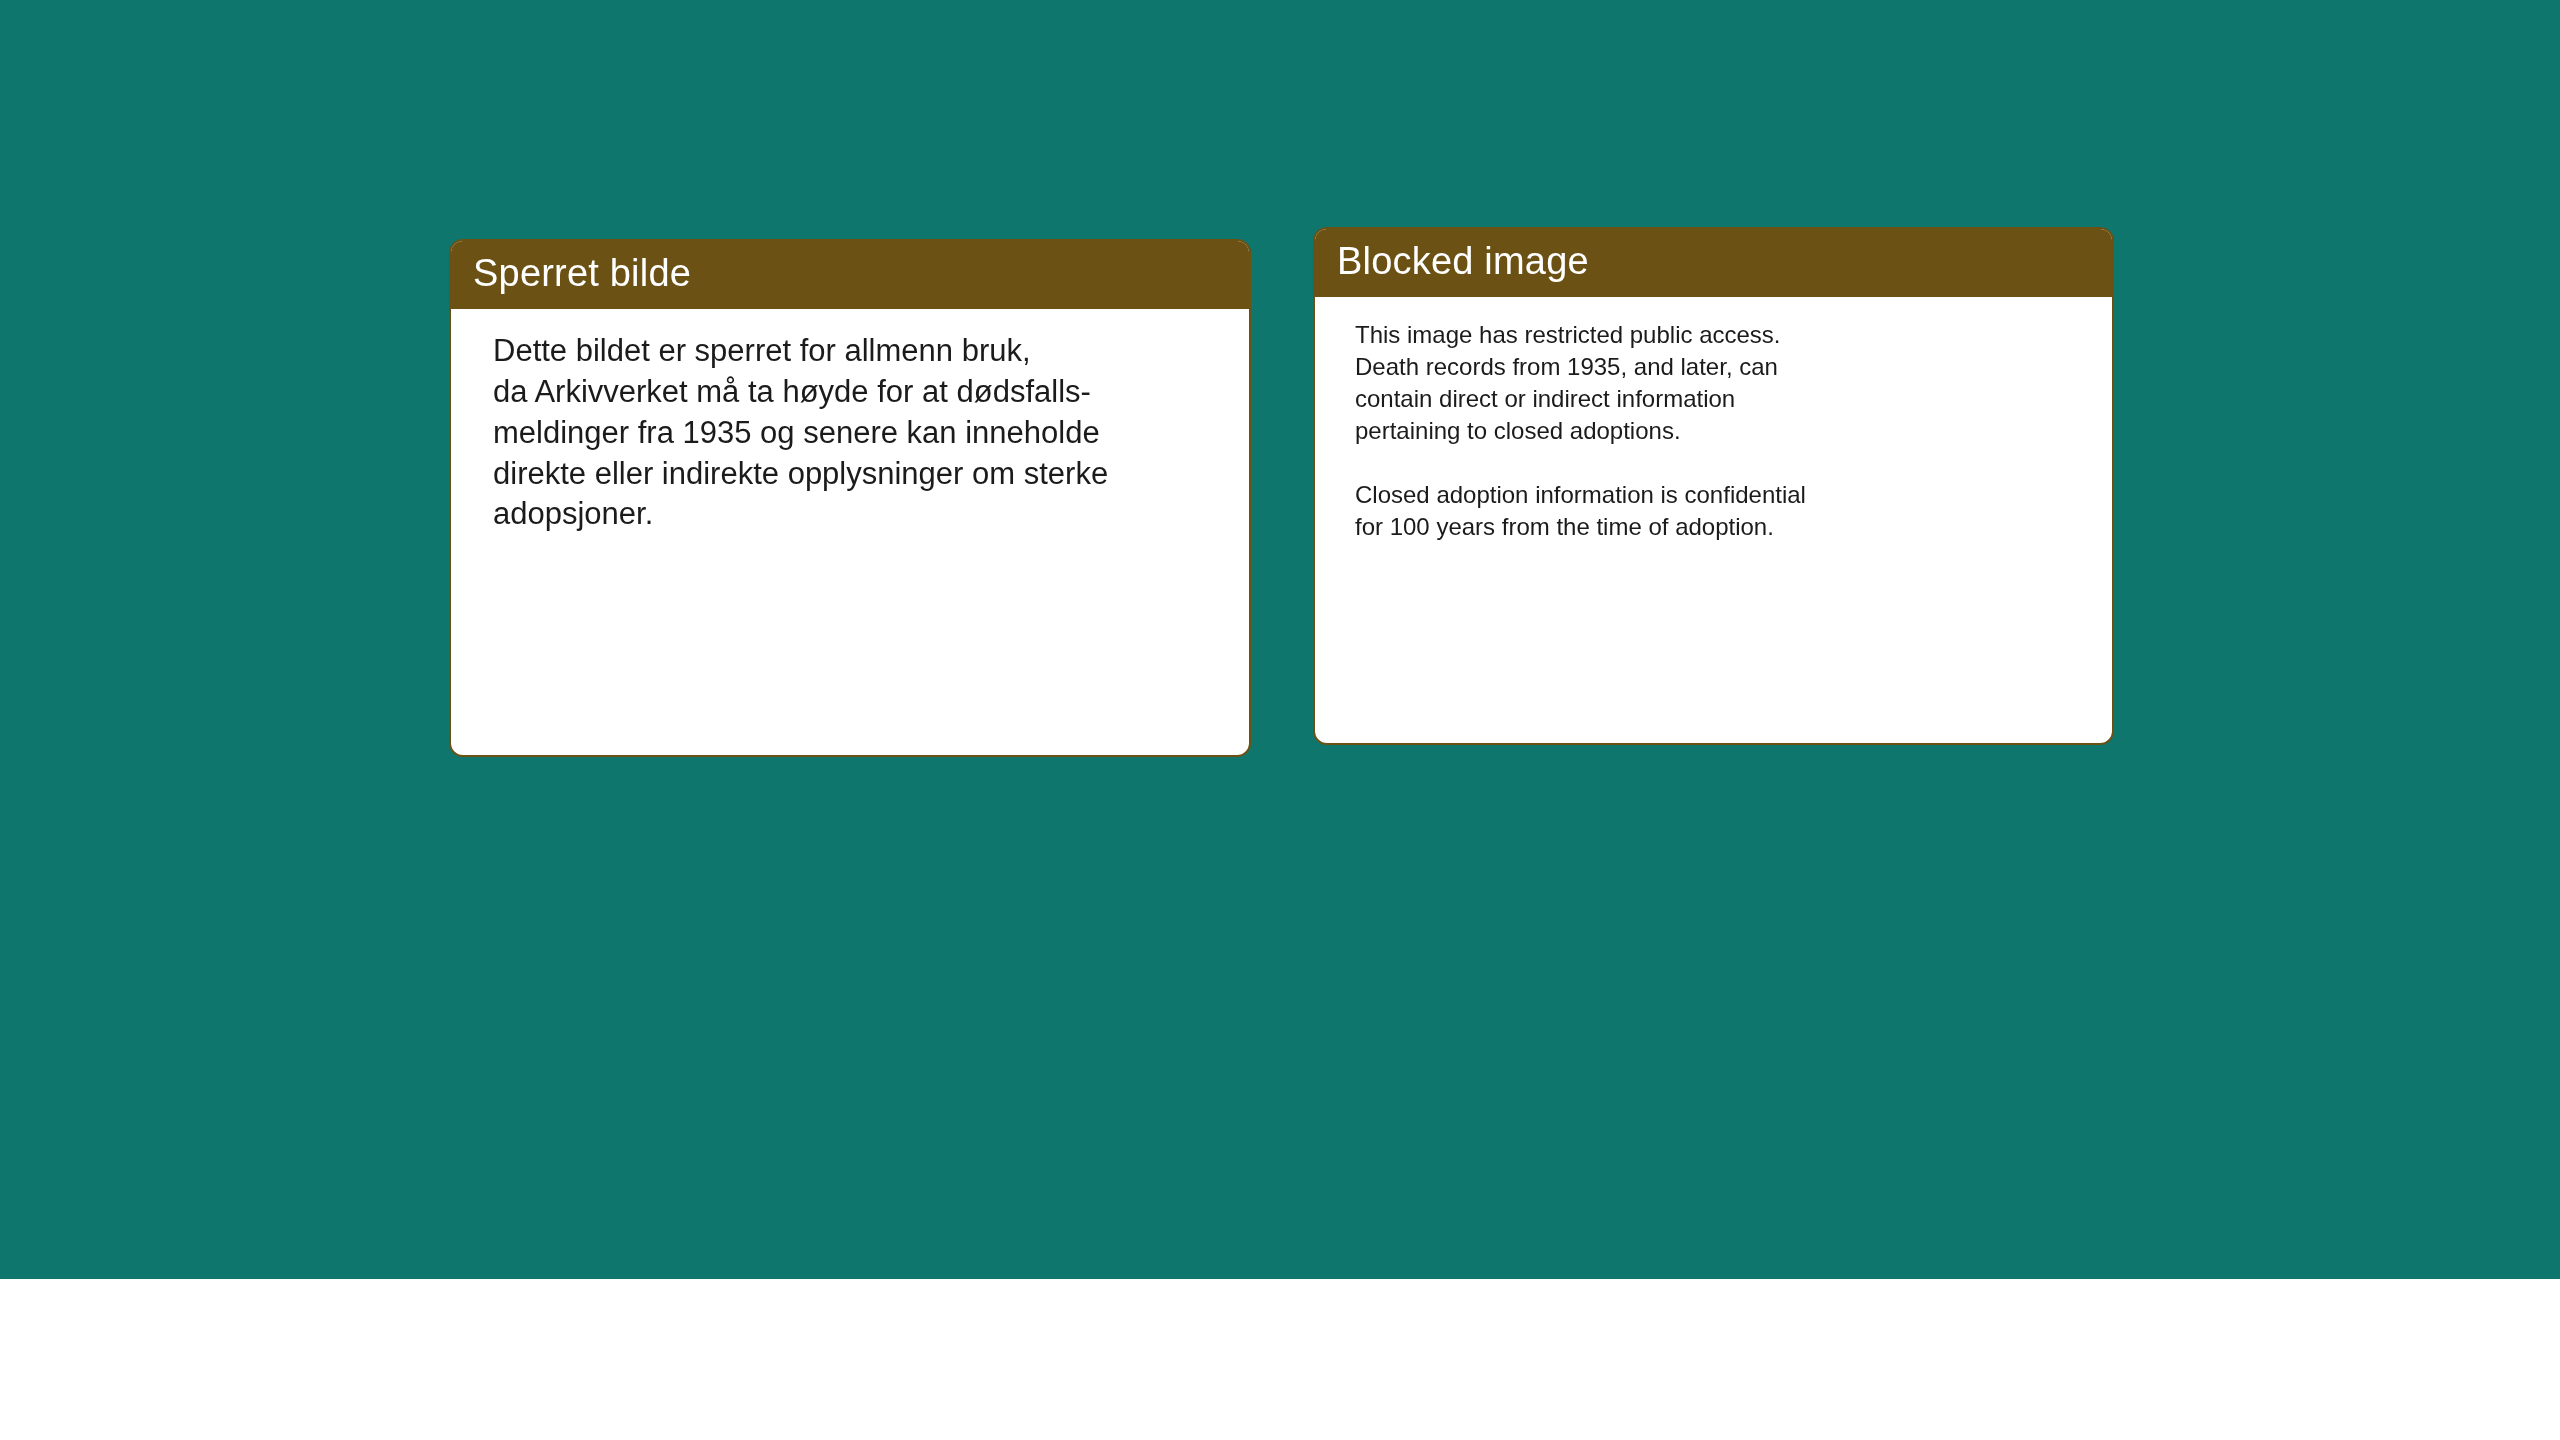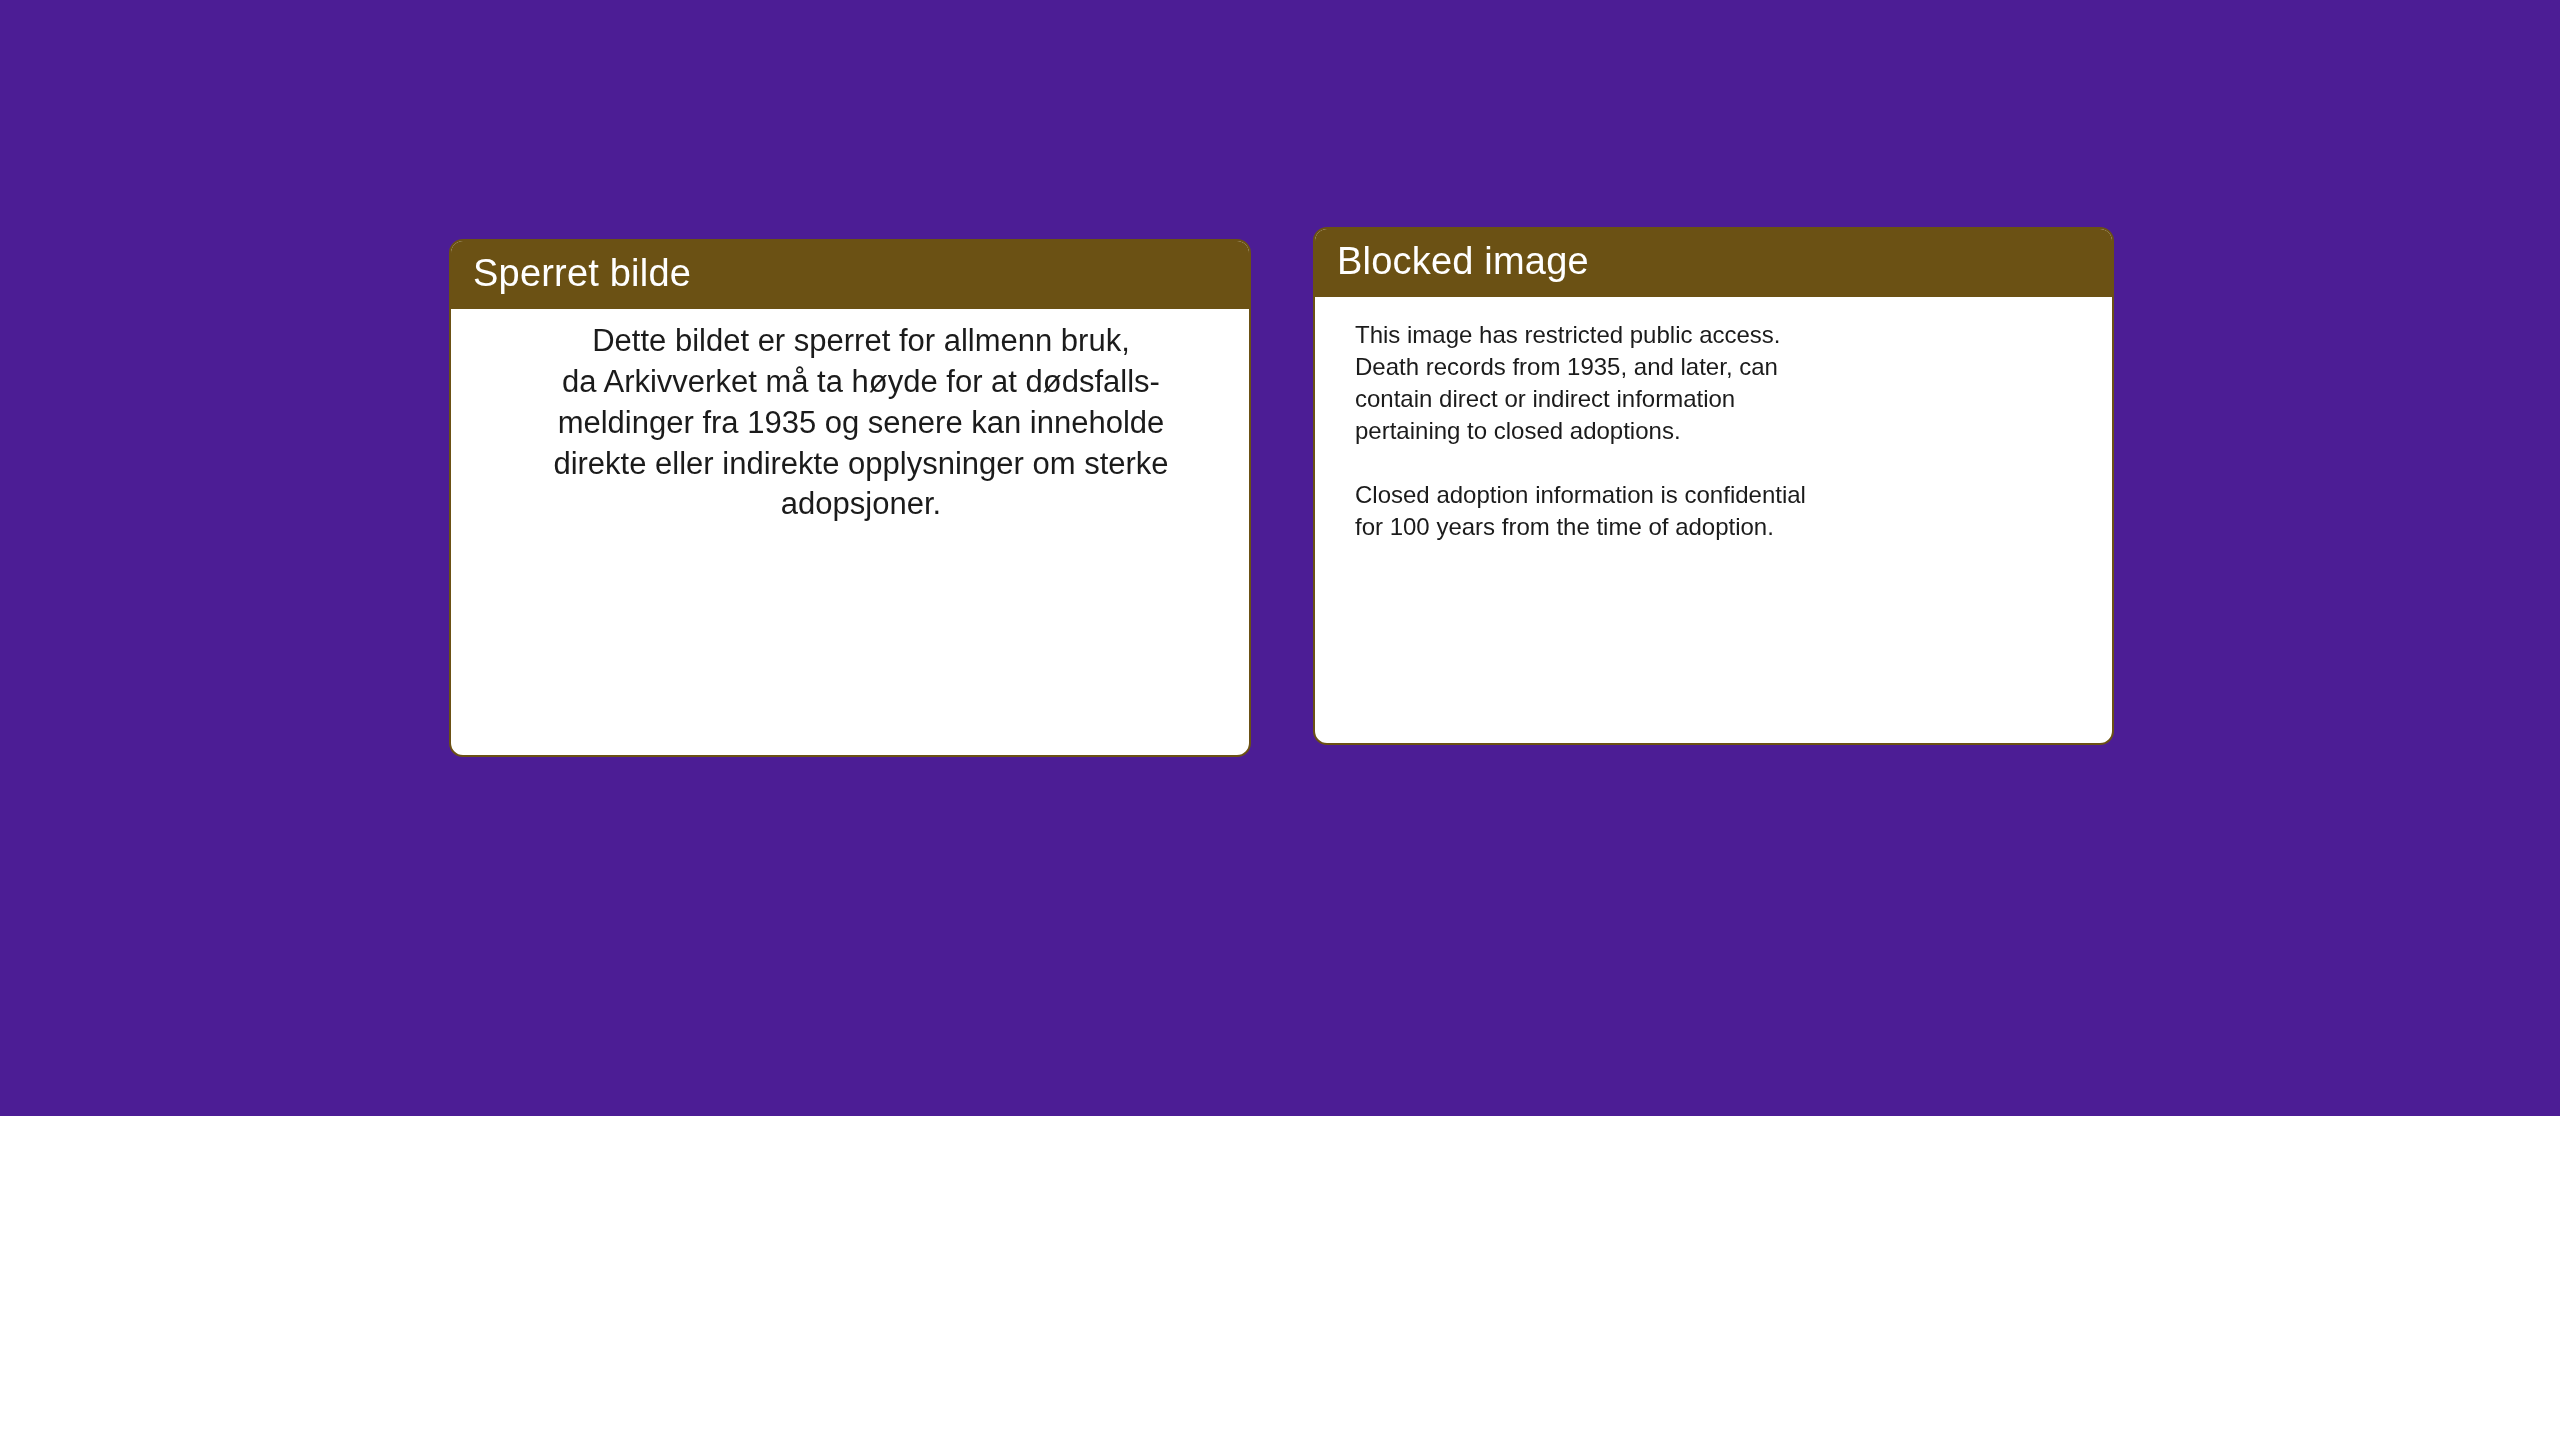--- a/index.html
+++ b/index.html
@@ -10,22 +10,22 @@
     height: 1440px;
     overflow: hidden;
   }
   body {
     font-family: "Liberation Sans", sans-serif;
     -webkit-font-smoothing: antialiased;
   }
   .stage {
     position: relative;
     width: 2560px;
-    height: 1116px;
-    background: #4c1d95;
+    height: 1279px;
+    background: #0f766e;
   }
   .panel {
     position: absolute;
     box-sizing: border-box;
     background: #ffffff;
     border: 2px solid #6b5114;
     border-radius: 14px;
     overflow: hidden;
   }
   .panel-header {
@@ -55,22 +55,21 @@
   
   #panel-no {
     left: 449px;
     top: 239px;
     width: 802px;
     height: 518px;
   }
   #panel-no .panel-body {
     padding-left: 42px;
     padding-right: 20px;
-    padding-top: 12px;
-    text-align: center;
+    padding-top: 22px;
   }
   
   #panel-en {
     left: 1313px;
     top: 227px;
     width: 801px;
     height: 518px;
   }
   #panel-en .panel-body {
     padding-left: 40px;

